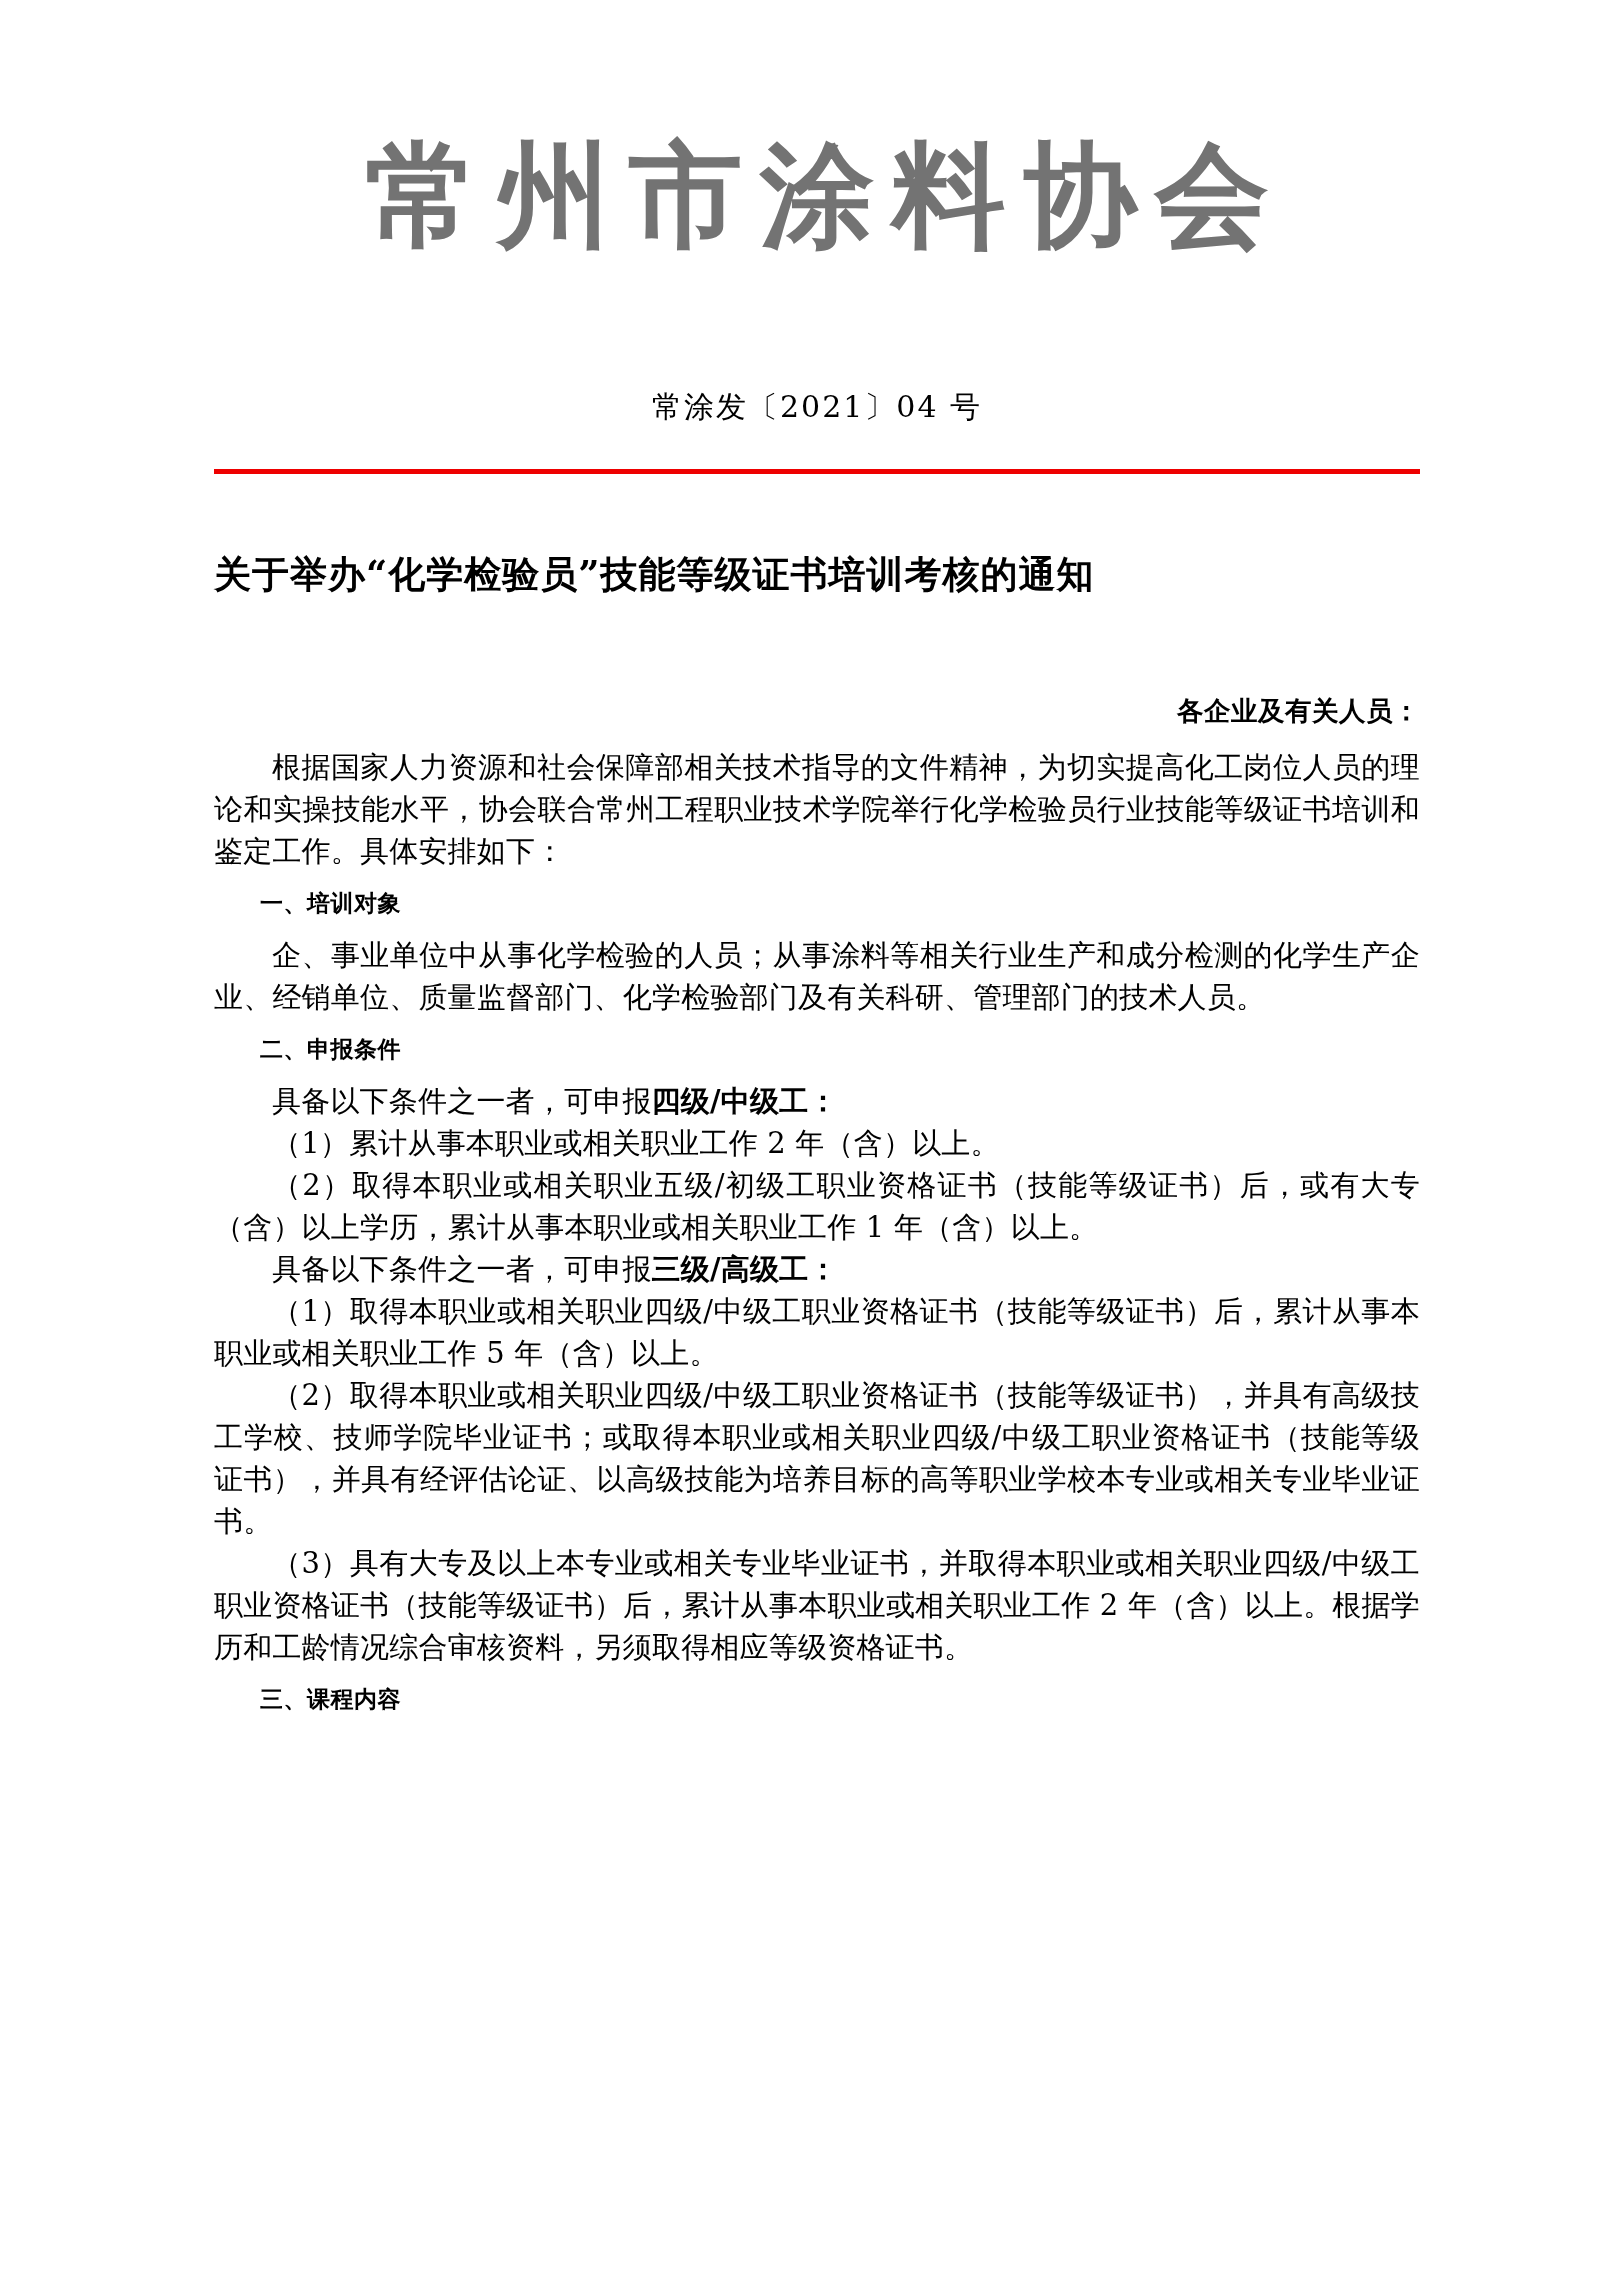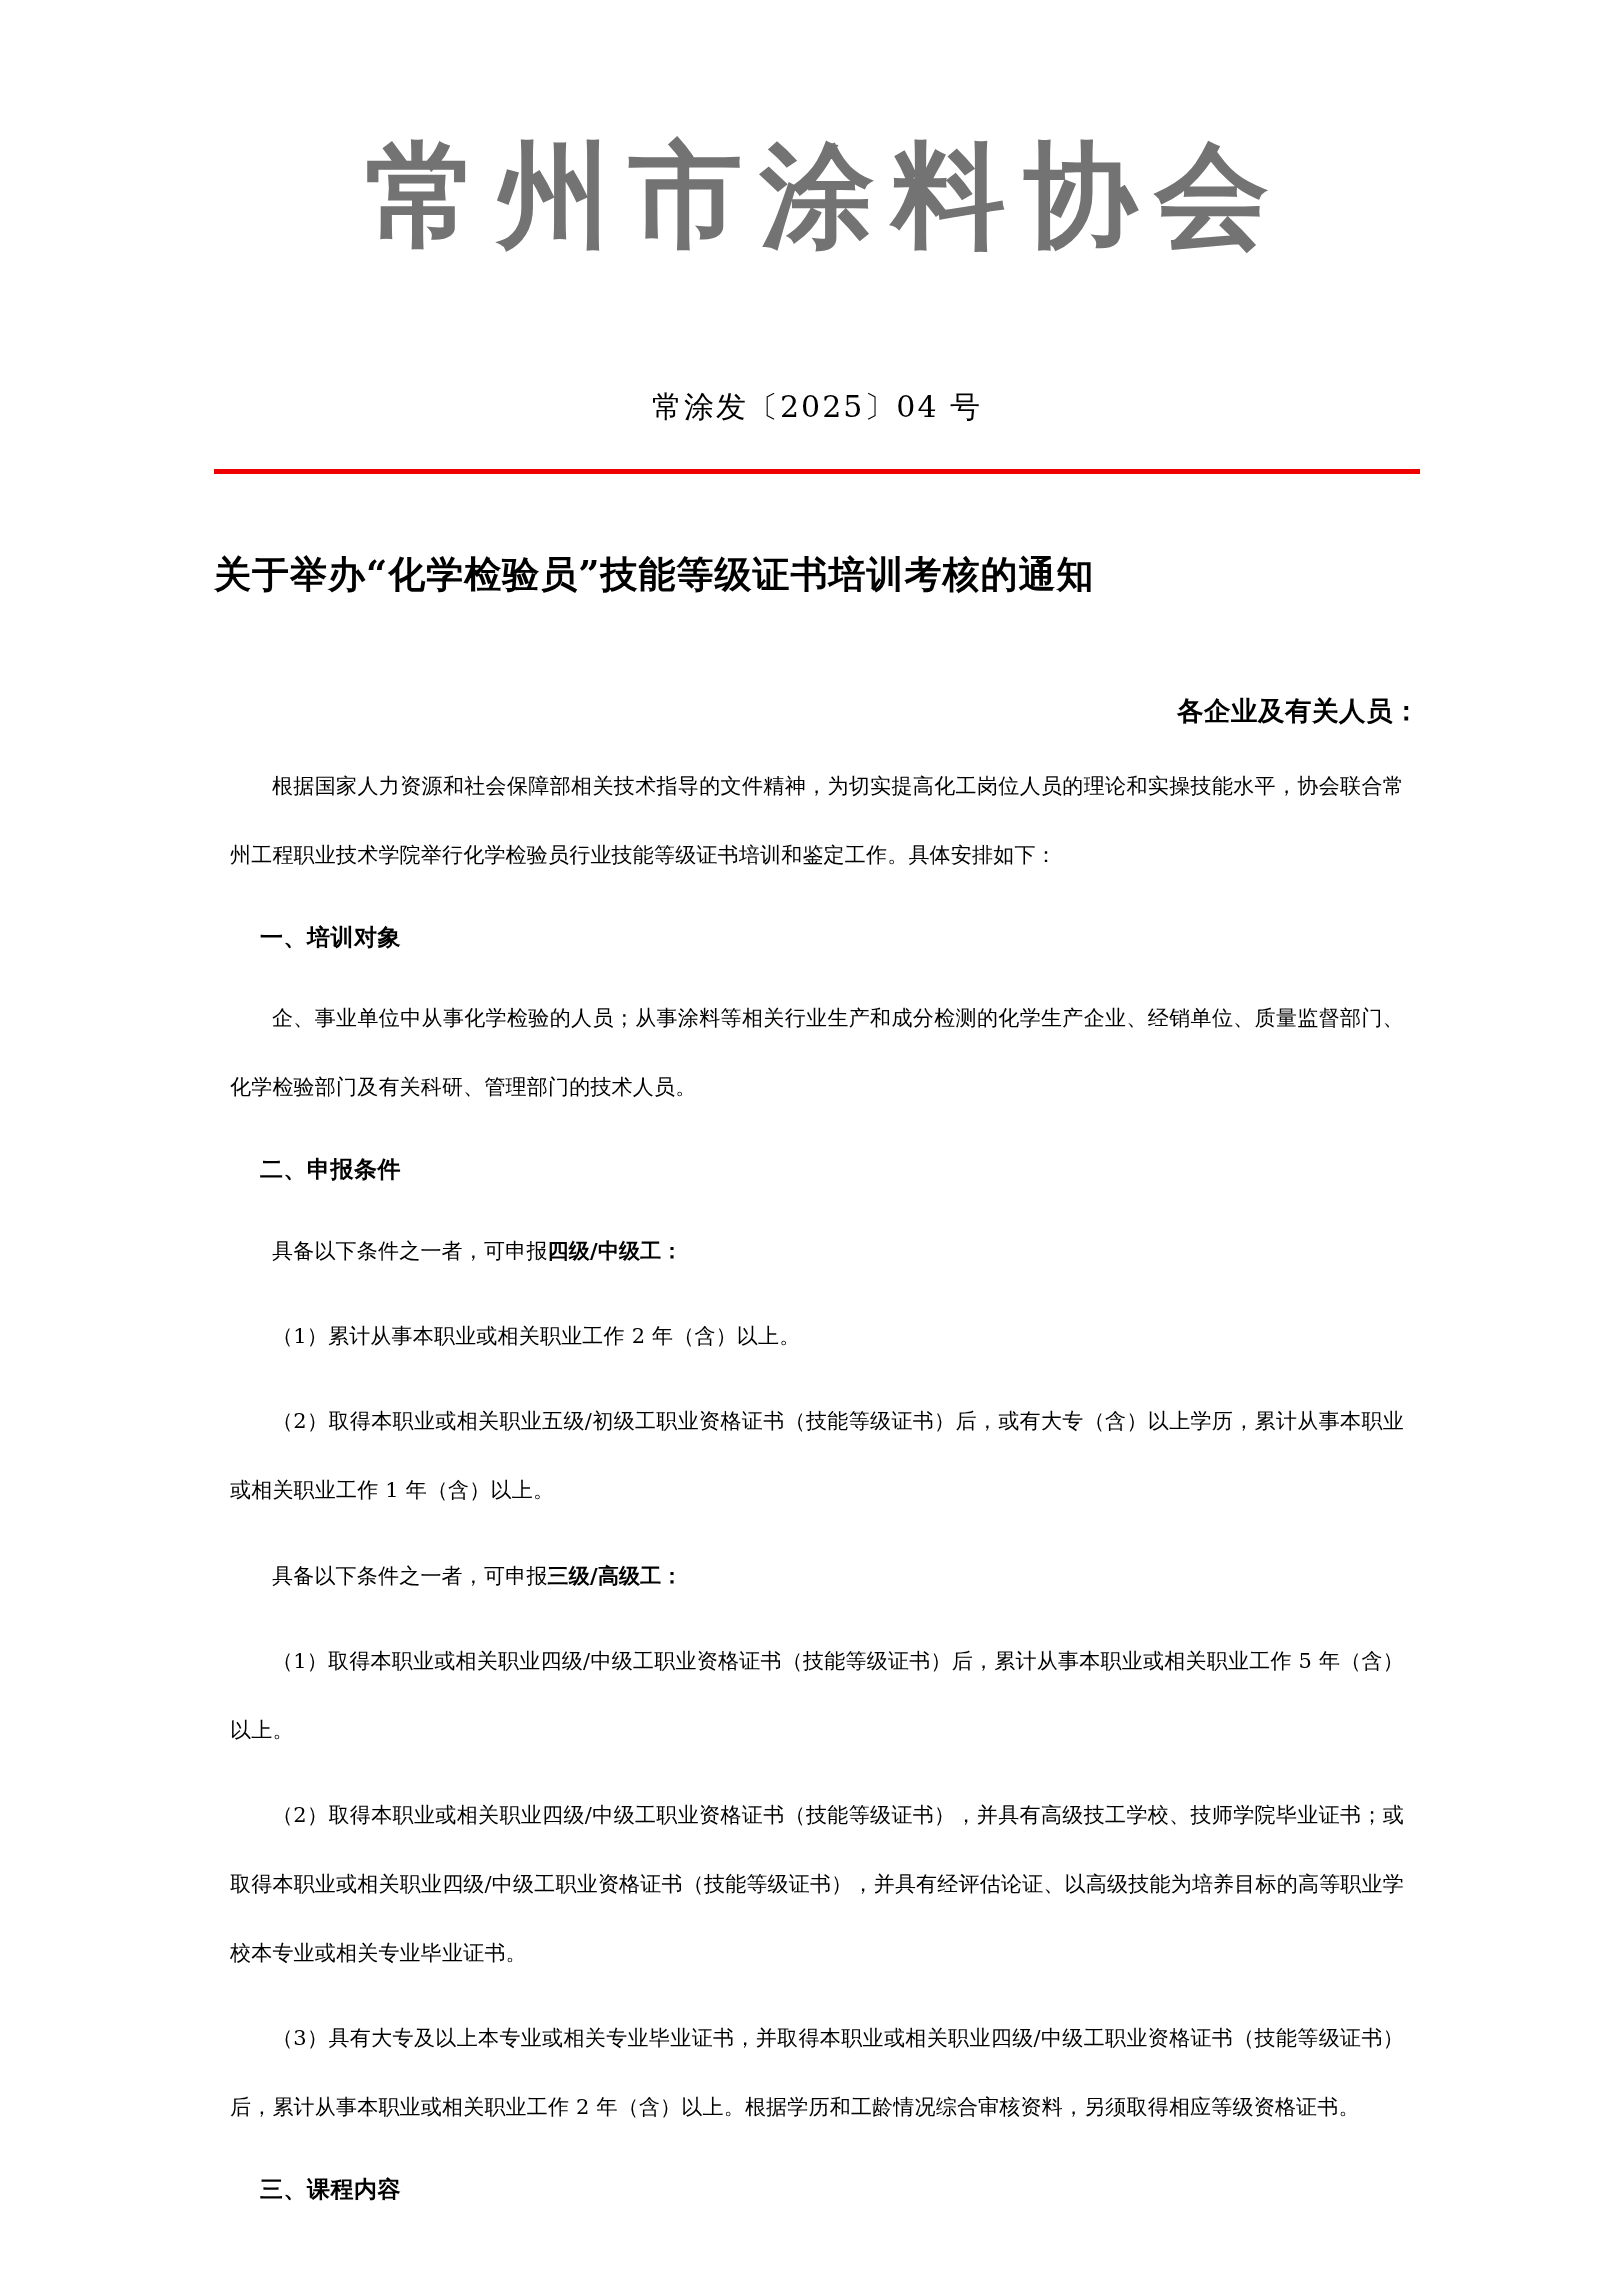--- a/index.html
+++ b/index.html
@@ -89,23 +89,23 @@
   }
   .salutation {
     font-weight: bold;
     font-size: 26.5px;
     line-height: 1.9;
     margin: 0 0 9.8px 0;
     letter-spacing: 0.5px;
     text-align: right;
   }
   p.para {
-    margin: 16px;
-    font-size: 21px;
-    line-height: 69px;
+    margin: 0;
+    font-size: 29px;
+    line-height: 42px;
     text-align: justify;
     text-justify: inter-ideograph;
     letter-spacing: 0.2px;
   }
   p.indent {
     text-indent: 2em;
   }
   .section-head {
     margin: 0;
     font-weight: bold;
@@ -122,21 +122,21 @@
 <body>
 
 <div class="page">
 
   <div class="content">
 
     <div class="masthead">
       <span class="masthead-title" style="color: #737373;">常州市涂料协会</span>
     </div>
 
-    <div class="doc-number">常涂发〔2025〕04 号</div>
+    <div class="doc-number">常涂发〔2021〕04 号</div>
 
     <div class="doc-title">关于举办“化学检验员”技能等级证书培训考核的通知</div>
 
     <div class="body-block">
 
       <p class="salutation">各企业及有关人员：</p>
 
       <p class="para indent">根据国家人力资源和社会保障部相关技术指导的文件精神，为切实提高化工岗位人员的理论和实操技能水平，协会联合常州工程职业技术学院举行化学检验员行业技能等级证书培训和鉴定工作。具体安排如下：</p>
 
       <p class="section-head">一、培训对象</p>

